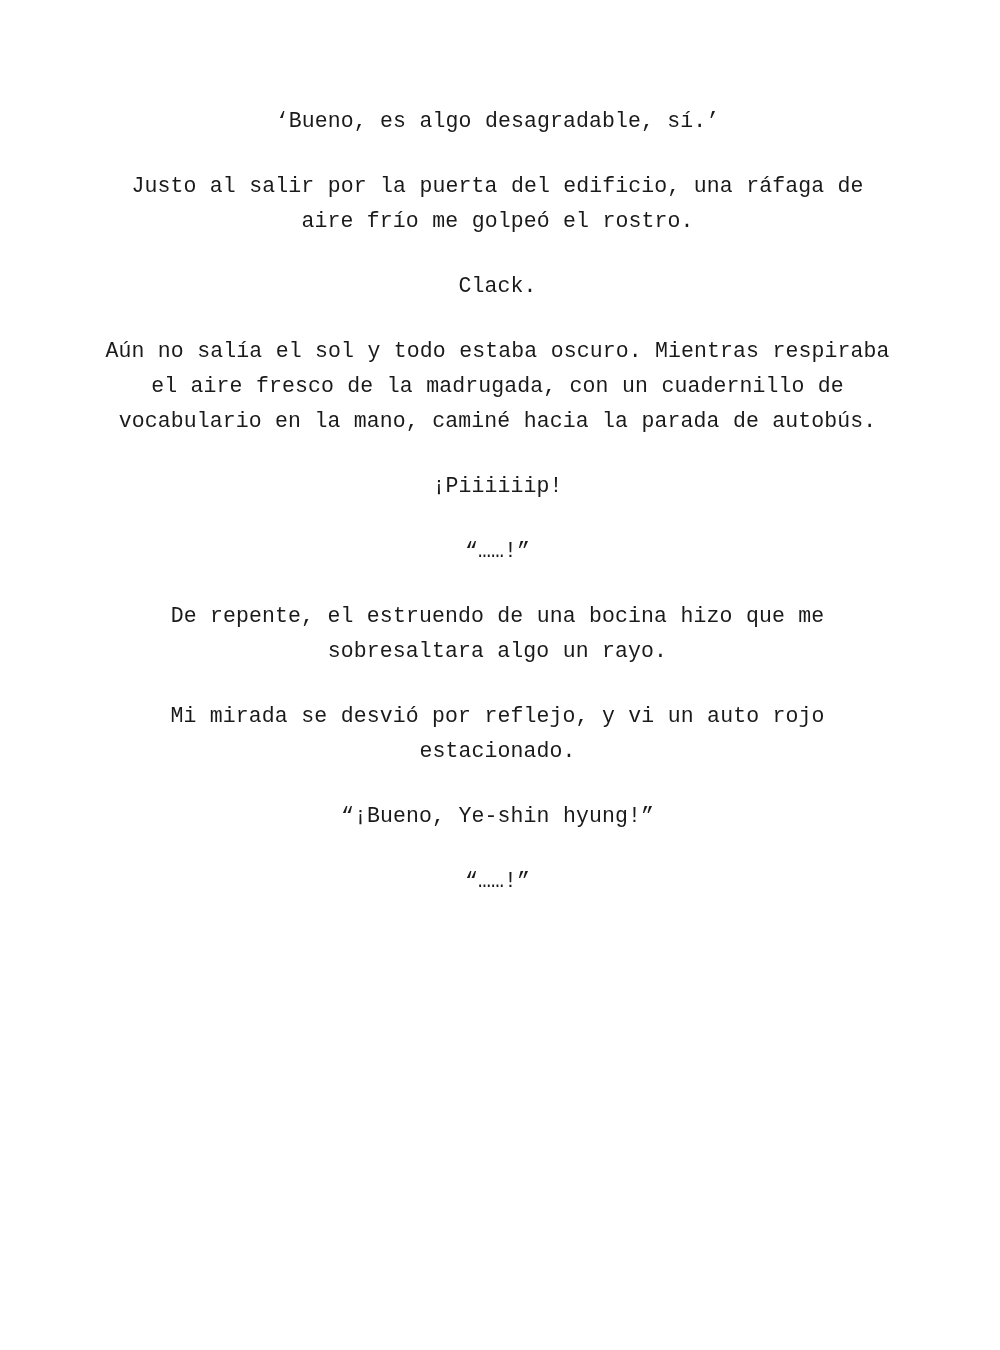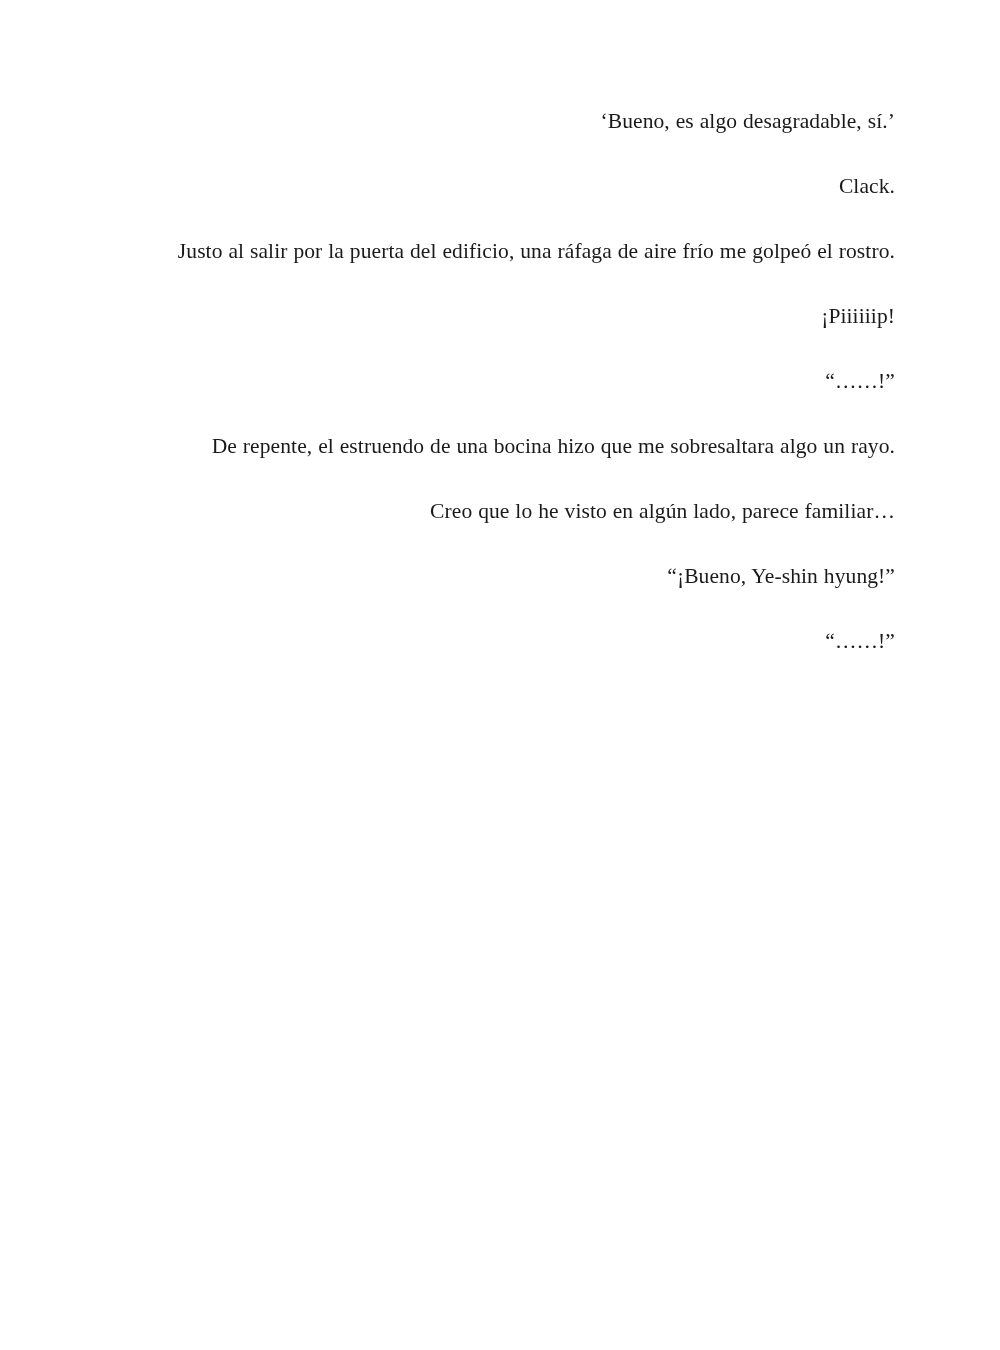--- a/index.html
+++ b/index.html
@@ -19,57 +19,58 @@
   }
 
   .text-body {
     position: absolute;
     left: 100px;
     top: 104px;
     width: 795px;
   }
 
   .para {
-    font-family: Liberation Serif, serif;
+    font-family: Liberation Mono, monospace;
     font-size: 21.5px;
     line-height: 35px;
     color: #1a1a1a;
     margin: 0 0 30px 0;
-    text-align: right;
+    text-align: center;
     letter-spacing: 0.1px;
     word-spacing: 0.4px;
     -webkit-font-smoothing: antialiased;
   }
 
   .para:last-child {
     margin-bottom: 0;
   }
 </style>
 </head>
 <body>
 
 <div class="page">
   <div class="text-body">
 
     <p class="para">‘Bueno, es algo desagradable, sí.’</p>
 
 
+    <p class="para">Justo al salir por la puerta del edificio, una ráfaga de aire frío me golpeó el rostro.</p>
+
     <p class="para">Clack.</p>
 
-    <p class="para">Justo al salir por la puerta del edificio, una ráfaga de aire frío me golpeó el rostro.</p>
-
+    <p class="para">Aún no salía el sol y todo estaba oscuro. Mientras respiraba el aire fresco de la madrugada, con un cuadernillo de vocabulario en la mano, caminé hacia la parada de autobús.</p>
 
     <p class="para">¡Piiiiiip!</p>
 
     <p class="para">“……!”</p>
 
     <p class="para">De repente, el estruendo de una bocina hizo que me sobresaltara algo un rayo.</p>
 
+    <p class="para">Mi mirada se desvió por reflejo, y vi un auto rojo estacionado.</p>
 
-    <p class="para">Creo que lo he visto en algún lado, parece familiar…</p>
 
     <p class="para">“¡Bueno, Ye-shin hyung!”</p>
 
     <p class="para">“……!”</p>
 
 
 
   </div>
 </div>
 

